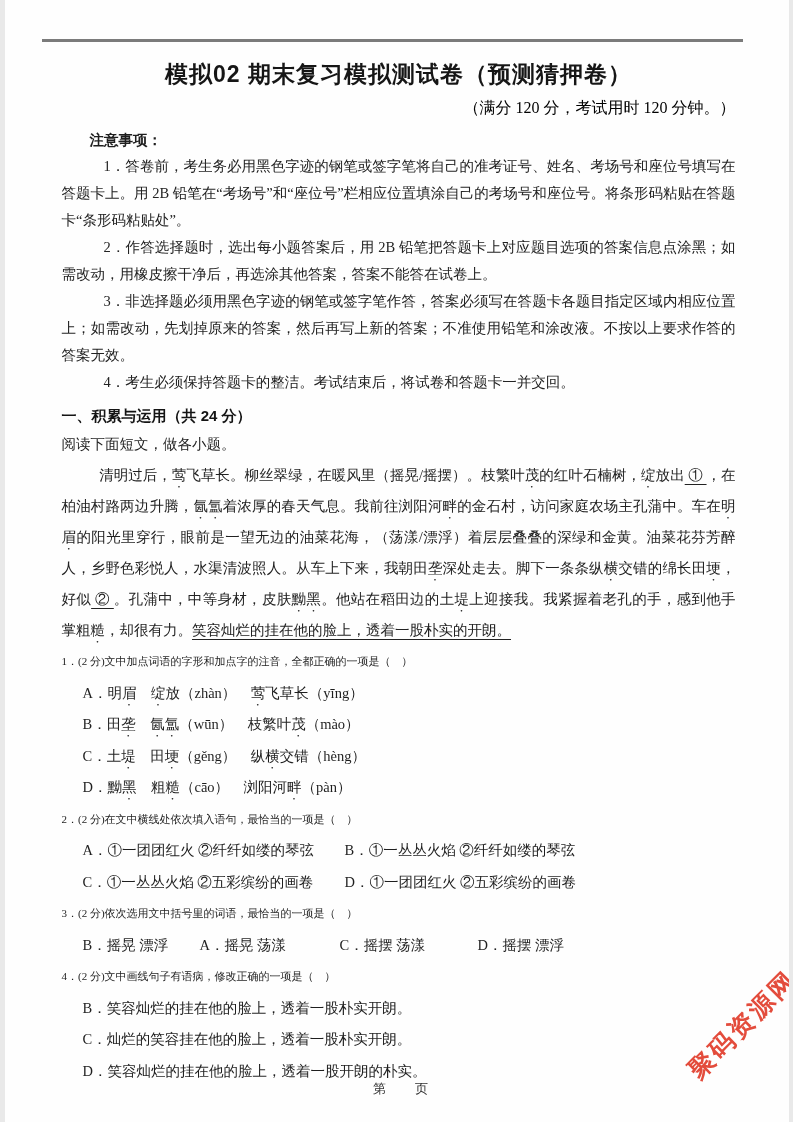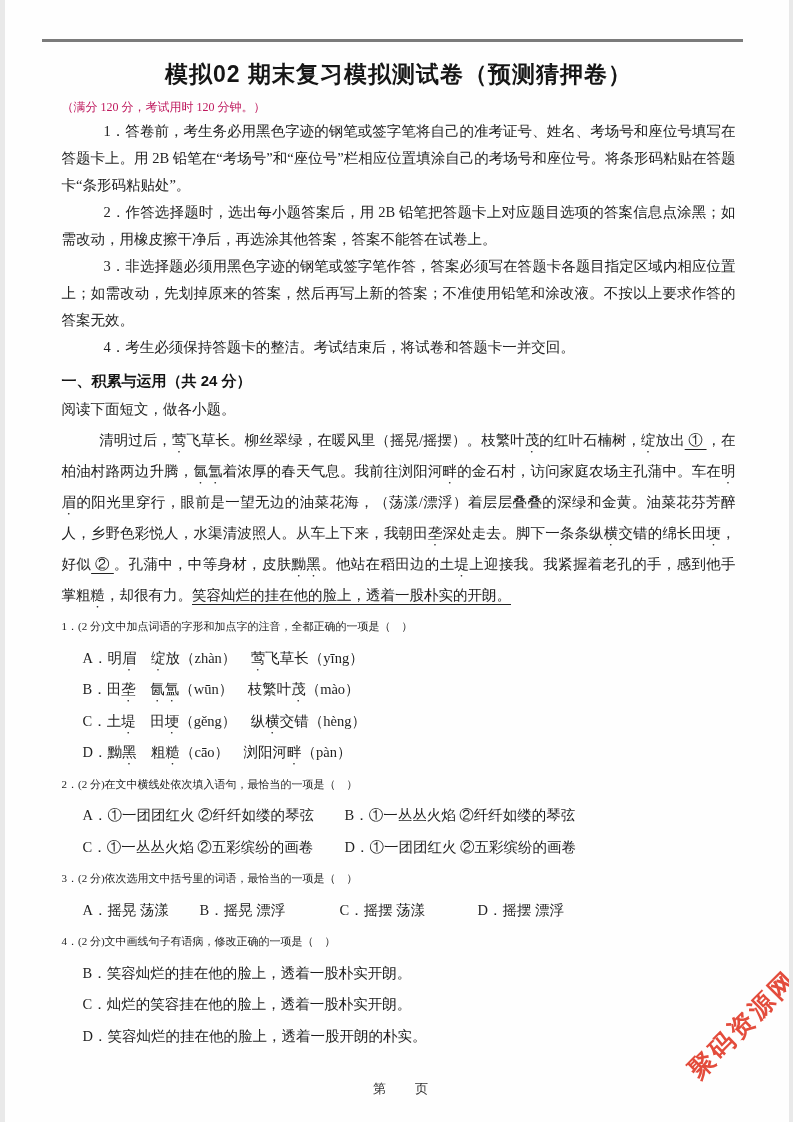--- a/index.html
+++ b/index.html
@@ -18,22 +18,22 @@
     position:absolute; left:37px; top:39px;
     width:701px; height:3px; background:#7b7b7b;
   }
   .title {
     margin:0; text-align:center;
     font-family:"Liberation Sans","DejaVu Sans",sans-serif;
     font-size:23px; font-weight:bold; line-height:32px;
     letter-spacing:1px; color:#161616;
   }
   .subtitle {
-    margin-top:7px; text-align:left;
-    font-size:12px; line-height:21px; color:#be185d;
+    margin-top:7px; text-align:right;
+    font-size:16px; line-height:21px; color:#000000;
   }
   .notice-heading {
     margin:9px 0 0 28px;
     font-family:"Liberation Sans","DejaVu Sans",sans-serif;
     font-weight:bold; font-size:14.5px; line-height:26px;
   }
   .notice-item {
     margin:0; font-size:14.5px; line-height:27px;
     text-align:justify; text-indent:2.9em; color:#222;
   }
@@ -83,20 +83,21 @@
 </head>
 <body>
 
 <div class="page">
   <div class="toprule"></div>
 
   <h1 class="title">模拟02 期末复习模拟测试卷（预测猜押卷）</h1>
   <div class="subtitle">（满分 120 分，考试用时 120 分钟。）</div>
 
   <div class="notice">
+    <div class="notice-heading">注意事项：</div>
     <div id="notice-items">
         <p class="notice-item">1．答卷前，考生务必用黑色字迹的钢笔或签字笔将自己的准考证号、姓名、考场号和座位号填写在答题卡上。用 2B 铅笔在“考场号”和“座位号”栏相应位置填涂自己的考场号和座位号。将条形码粘贴在答题卡“条形码粘贴处”。</p>
         <p class="notice-item">2．作答选择题时，选出每小题答案后，用 2B 铅笔把答题卡上对应题目选项的答案信息点涂黑；如需改动，用橡皮擦干净后，再选涂其他答案，答案不能答在试卷上。</p>
         <p class="notice-item">3．非选择题必须用黑色字迹的钢笔或签字笔作答，答案必须写在答题卡各题目指定区域内相应位置上；如需改动，先划掉原来的答案，然后再写上新的答案；不准使用铅笔和涂改液。不按以上要求作答的答案无效。</p>
         <p class="notice-item">4．考生必须保持答题卡的整洁。考试结束后，将试卷和答题卡一并交回。</p>
       </div>
   </div>
 
   <div class="section-heading">一、积累与运用（共 24 分）</div>
   <div class="intro">阅读下面短文，做各小题。</div>
@@ -117,22 +118,22 @@
         <div class="q-options layout-grid2">
           <div class="q-option"><span>A．①一团团红火 ②纤纤如缕的琴弦</span></div>
           <div class="q-option"><span>B．①一丛丛火焰 ②纤纤如缕的琴弦</span></div>
           <div class="q-option"><span>C．①一丛丛火焰 ②五彩缤纷的画卷</span></div>
           <div class="q-option"><span>D．①一团团红火 ②五彩缤纷的画卷</span></div>
         </div>
       </div>
       <div class="question">
         <div class="q-stem">3．(2 分)依次选用文中括号里的词语，最恰当的一项是（　）</div>
         <div class="q-options layout-row">
+          <div class="q-option"><span>B．摇晃 漂浮</span></div>
           <div class="q-option"><span>A．摇晃 荡漾</span></div>
-          <div class="q-option"><span>B．摇晃 漂浮</span></div>
           <div class="q-option"><span>C．摇摆 荡漾</span></div>
           <div class="q-option"><span>D．摇摆 漂浮</span></div>
         </div>
       </div>
       <div class="question">
         <div class="q-stem">4．(2 分)文中画线句子有语病，修改正确的一项是（　）</div>
         <div class="q-options layout-stacked">
           <div class="q-option"><span>B．笑容灿烂的挂在他的脸上，透着一股朴实开朗。</span></div>
           <div class="q-option"><span>C．灿烂的笑容挂在他的脸上，透着一股朴实开朗。</span></div>
           <div class="q-option"><span>D．笑容灿烂的挂在他的脸上，透着一股开朗的朴实。</span></div>

